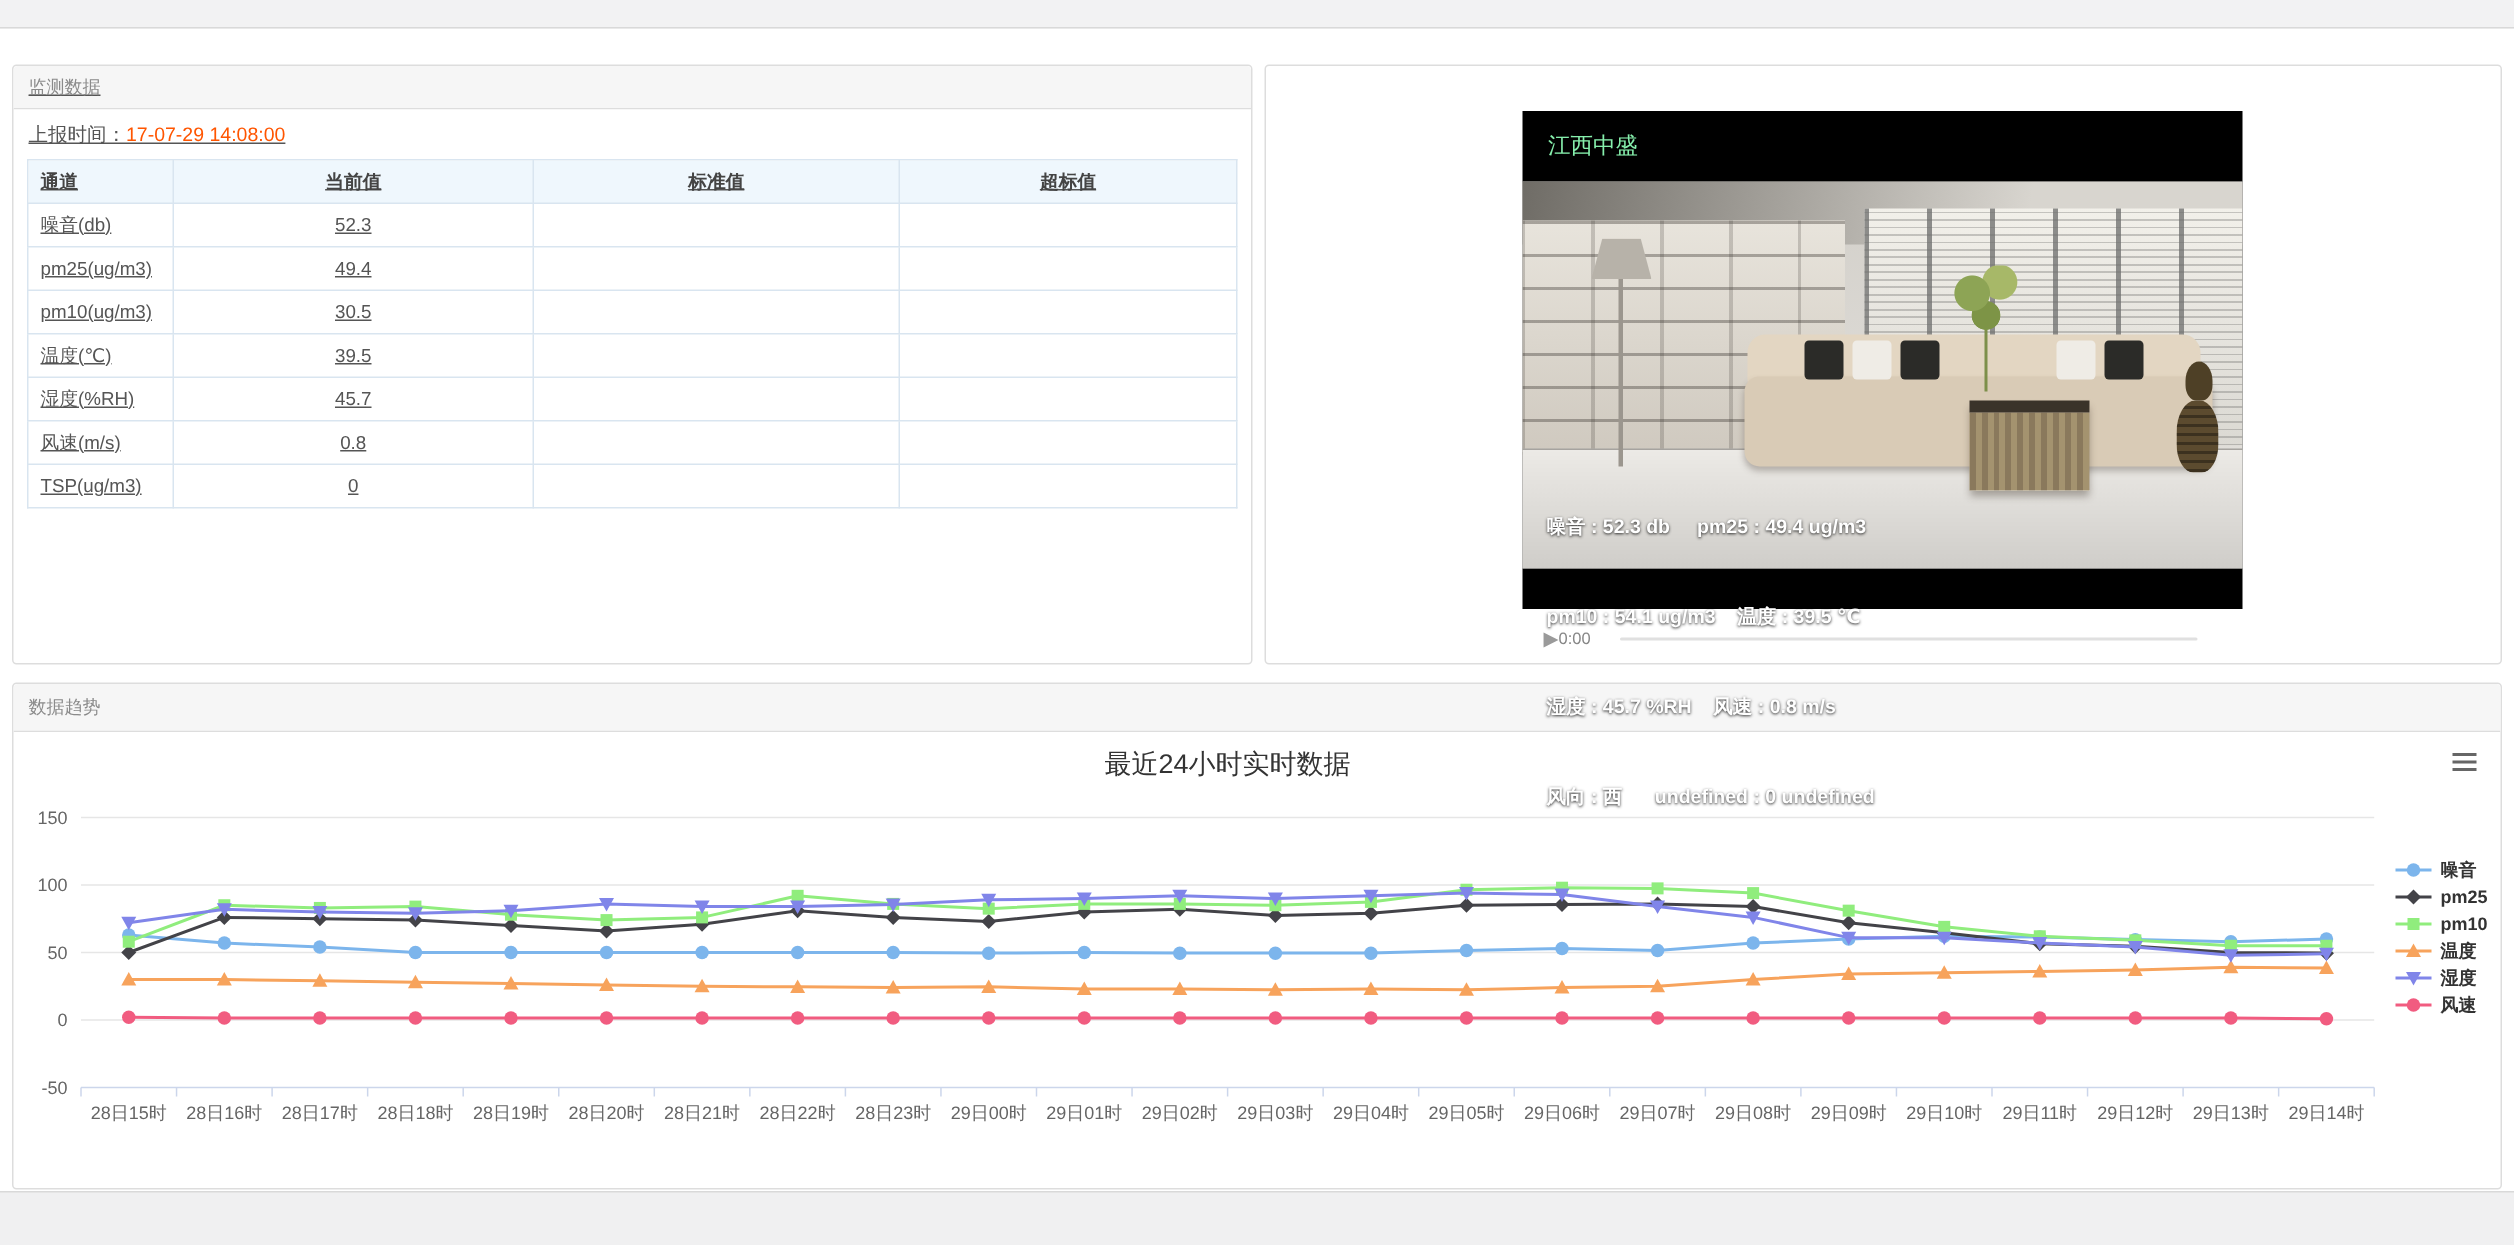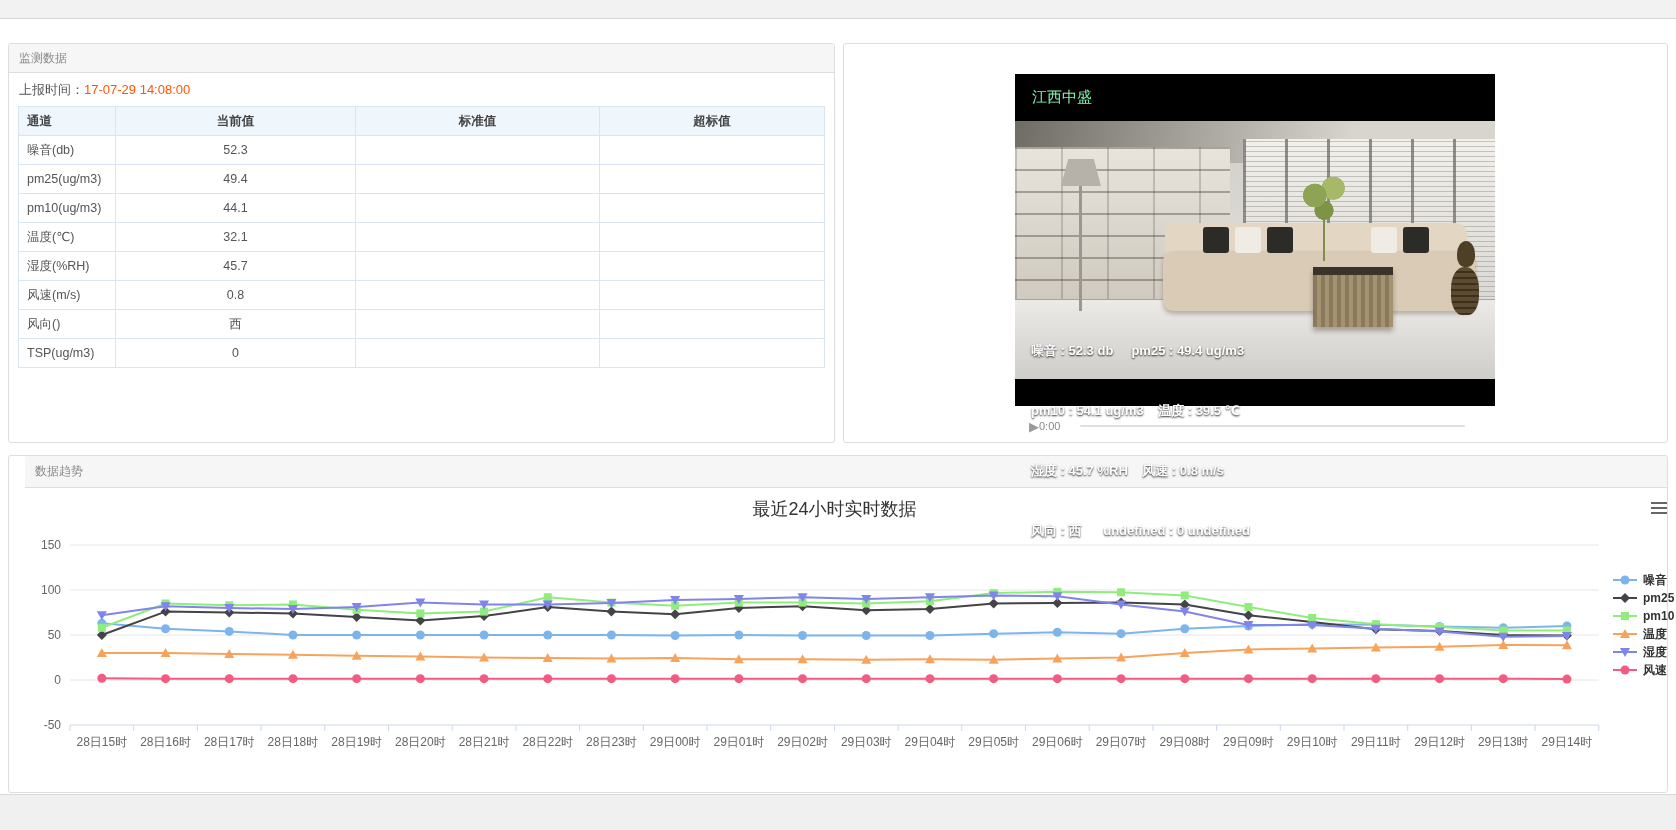--- a/index.html
+++ b/index.html
@@ -6,21 +6,21 @@
   html,body { width:1676px; height:830px; overflow:hidden; }
   body { position:relative; background:#fff; font-family:"Liberation Sans","DejaVu Sans",sans-serif; color:#555; }
 
   .top-strip { position:absolute; left:0; top:0; width:1676px; height:19px; background:#f2f2f3; border-bottom:1px solid #d9d9d9; }
   .footer-strip { position:absolute; left:0; top:794px; width:1676px; height:36px; background:#f0f0f1; border-top:1px solid #d9d9d9; }
 
   .panel { position:absolute; background:#fff; border:1px solid #ddd; border-radius:3px; }
   .panel-header { height:29px; line-height:28px; background:#f6f6f6; border-bottom:1px solid #ddd; padding:0 10px; color:#8a8a8a; font-size:12px; border-radius:3px 3px 0 0; }
 
   
-  .panel-monitor { left:8px; top:43px; width:827px; height:400px; }
+  .panel-monitor { left:8px; top:43px; width:827px; height:400px;text-decoration:underline; }
   .panel-monitor .content { padding:0 9px; }
   .device-line { margin-top:7px; padding:3px 1px 9px; font-size:15px; color:#555; border-bottom:1px dotted #9a9a9a; }
   .report-line { padding:8px 1px 7px; font-size:13px; color:#555; }
   .report-line .time-value { color:#ff5500; }
   table.monitor-table { width:100%; border-collapse:collapse; table-layout:fixed; font-size:12.5px; }
   .monitor-table th, .monitor-table td { border:1px solid #d9e5f0; height:29px; text-align:center; color:#555; overflow:hidden; white-space:nowrap; }
   .monitor-table th { background:#eff7fd; color:#444; font-weight:bold; }
   .monitor-table th.col-channel, .monitor-table td.col-channel { text-align:left; padding-left:8px; }
   .col-channel { width:97px; } .col-current { width:240px; } .col-standard { width:244px; } .col-over { width:auto; }
 
@@ -68,21 +68,21 @@
     border-radius:45% 45% 40% 40%; }
   .vase-small { position:absolute; left:442px; top:120px; width:18px; height:26px; background:#4e4026; border-radius:50% 50% 40% 40%; }
   .video-overlay { position:absolute; left:16px; top:227px; z-index:6; color:#fff; font-size:13px; font-weight:bold;
     line-height:20px; white-space:pre; text-shadow:0 1px 2px rgba(0,0,0,.85); }
   .video-controls { position:absolute; left:171px; top:369px; width:480px; height:26px; display:flex; align-items:center; }
   .play-button { color:#9a9a9a; font-size:13px; margin-left:14px; cursor:pointer; }
   .play-time { color:#888; font-size:11px; margin-left:0; }
   .progress-line { flex:1; height:2px; background:#e0e0e0; margin:0 30px 0 20px; border-radius:1px; cursor:pointer; }
 
   
-  .panel-trend { left:8px; top:455px; width:1660px; height:338px;padding-left:16px; }
+  .panel-trend { left:8px; top:455px; width:1660px; height:338px; }
   .panel-trend .panel-header { height:32px; line-height:31px; }
   .chart-wrap { position:relative; width:1658px; height:305px; }
   .chart-wrap svg { position:absolute; left:0; top:0; }
   svg text { font-family:"Liberation Sans","DejaVu Sans",sans-serif; }
   .chart-menu { position:absolute; right:16px; top:14px; width:16px; height:12px; cursor:pointer; }
   .chart-menu span { display:block; height:2px; background:#666; margin-bottom:3px; }
 </style>
 </head>
 <body>
 
@@ -111,45 +111,39 @@
             <td></td>
           </tr>
         <tr>
             <td class="col-channel">pm25(ug/m3)</td>
             <td>49.4</td>
             <td></td>
             <td></td>
           </tr>
         <tr>
             <td class="col-channel">pm10(ug/m3)</td>
-            <td>44.1</td>
+            <td>30.5</td>
             <td></td>
             <td></td>
           </tr>
         <tr>
             <td class="col-channel">温度(℃)</td>
-            <td>32.1</td>
+            <td>39.5</td>
             <td></td>
             <td></td>
           </tr>
         <tr>
             <td class="col-channel">湿度(%RH)</td>
             <td>45.7</td>
             <td></td>
             <td></td>
           </tr>
         <tr>
             <td class="col-channel">风速(m/s)</td>
             <td>0.8</td>
-            <td></td>
-            <td></td>
-          </tr>
-        <tr>
-            <td class="col-channel">风向()</td>
-            <td>西</td>
             <td></td>
             <td></td>
           </tr>
         <tr>
             <td class="col-channel">TSP(ug/m3)</td>
             <td>0</td>
             <td></td>
             <td></td>
           </tr>
       </tbody>

